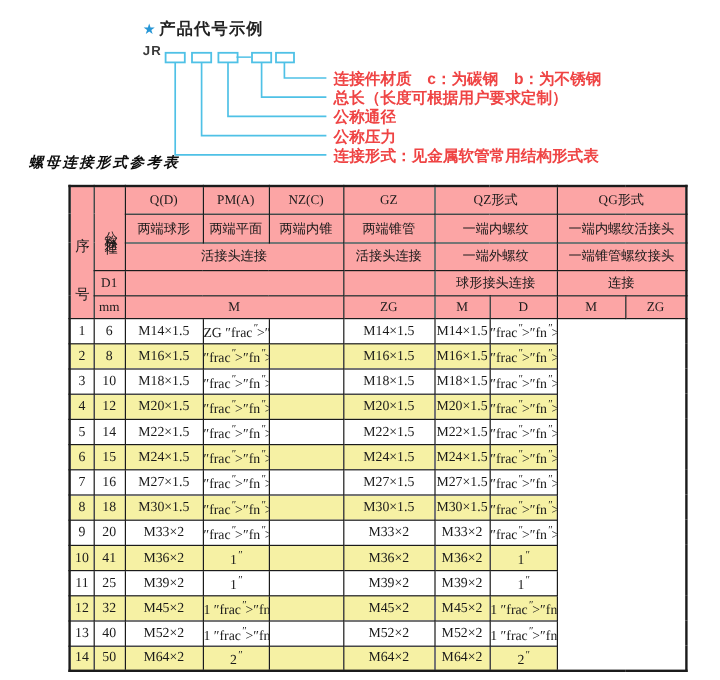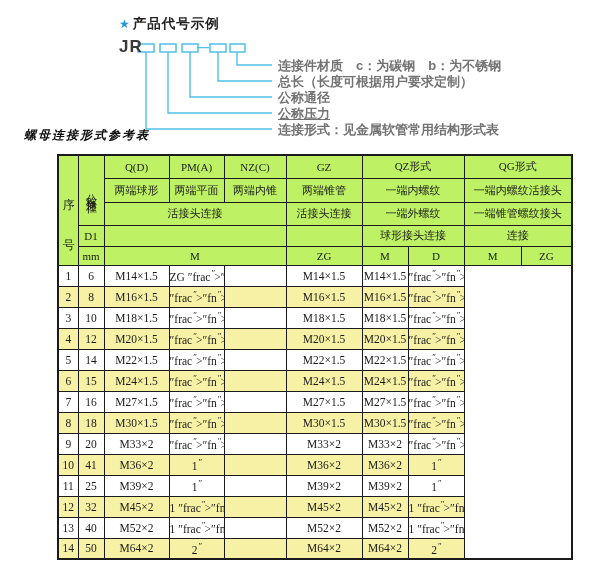--- a/index.html
+++ b/index.html
@@ -12,51 +12,51 @@
   .diagram{position:absolute;left:0;top:0;width:533px;height:150px;}
   .diagram-heading{
     position:absolute;left:119px;top:15px;
     font-family:"Liberation Sans","DejaVu Sans",sans-serif;
     font-size:13.5px;font-weight:bold;color:#222;letter-spacing:1px;
   }
   .diagram-heading .star{color:#2696d6;margin-right:2px;font-size:12px;}
   .code-prefix{
     position:absolute;left:119px;top:37px;
     font-family:"Liberation Sans","DejaVu Sans",sans-serif;
-    font-size:17px;font-weight:bold;color:#3a3a3a;letter-spacing:1px;
+    font-size:11px;font-weight:bold;color:#3a3a3a;letter-spacing:1px;
   }
   .code-separator{
     position:absolute;left:197px;top:40px;color:#4fc1e6;
     font-weight:bold;font-size:12px;font-family:"Liberation Sans",sans-serif;
   }
   .diagram svg{position:absolute;left:0;top:0;}
   .diagram-label{
     position:absolute;left:278px;height:16px;line-height:16px;
     font-family:"Liberation Sans","DejaVu Sans",sans-serif;
-    font-size:13px;font-weight:bold;color:#737373;white-space:nowrap;
+    font-size:13px;font-weight:bold;color:#ef4444;white-space:nowrap;
   }
   
   .table-title{
     position:absolute;left:24px;top:127px;margin:0;
     font-family:"Liberation Serif","DejaVu Serif",serif;
     font-size:12px;font-weight:bold;font-style:italic;color:#0d0d0d;
     letter-spacing:2px;white-space:nowrap;
   }
   
   table.ref{
     position:absolute;left:57px;top:154px;width:514px;
     border-collapse:collapse;table-layout:fixed;
     border:2px solid #1b1b1b;
     font-size:11.5px;
   }
   table.ref th,table.ref td{
     border:1px solid #1b1b1b;padding:0;text-align:center;vertical-align:middle;
     font-weight:normal;overflow:hidden;white-space:nowrap;
   }
-  table.ref thead th{background:#bef264;font-size:11px;}
+  table.ref thead th{background:#fca5a5;font-size:11px;}
   thead tr:nth-child(1){height:23px;}
   thead tr:nth-child(2){height:24px;}
   thead tr:nth-child(3){height:23px;}
   thead tr:nth-child(4){height:21px;}
   thead tr:nth-child(5){height:19px;margin-top:12px;}
   tbody tr{height:21px;background:#ffffff;}
   tbody tr.alt{background:#f6f1a4;}
   th.seq-head{background:#a9d6ec;}
   .vtext{
     writing-mode:vertical-lr;text-orientation:upright;display:inline-block;
@@ -88,21 +88,21 @@
     </g>
   </svg>
   <div class="diagram-heading">
     <span class="star">★</span><span>产品代号示例</span>
   </div>
   <div class="code-prefix">JR</div>
   <div class="code-separator">—</div>
   <div class="diagram-label" style="top:58px;">连接件材质　c：为碳钢　b：为不锈钢</div>
   <div class="diagram-label" style="top:74px;">总长（长度可根据用户要求定制）</div>
   <div class="diagram-label" style="top:90px;">公称通径</div>
-  <div class="diagram-label" style="top:106px;text-decoration:underline;">公称压力</div>
+  <div class="diagram-label" style="top:106px;">公称压力</div>
   <div class="diagram-label" style="top:122px;">连接形式：见金属软管常用结构形式表</div>
 </div>
 
 <h1 class="table-title">螺母连接形式参考表</h1>
 
 <table class="ref">
   <colgroup>
     <col style="width:20px">
       <col style="width:26px">
       <col style="width:65px">

